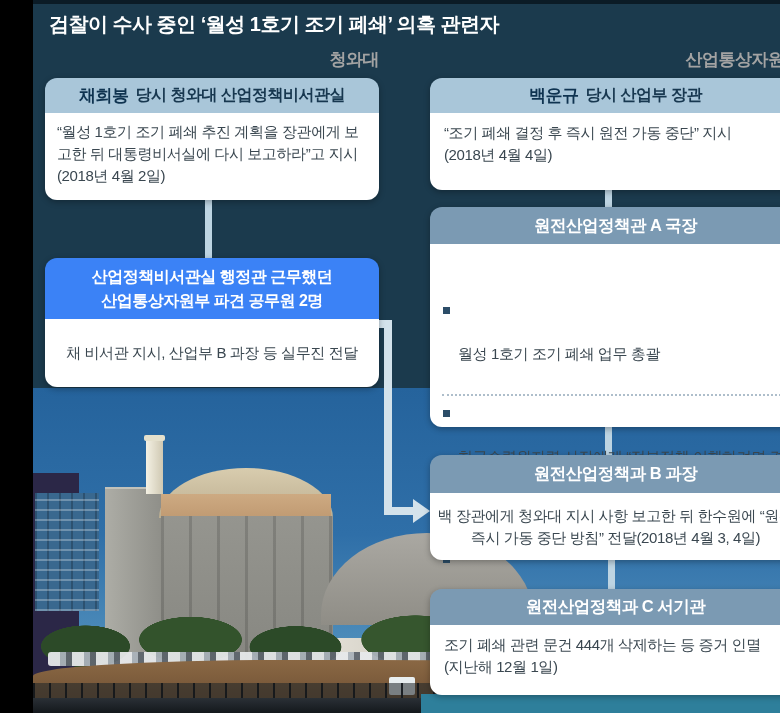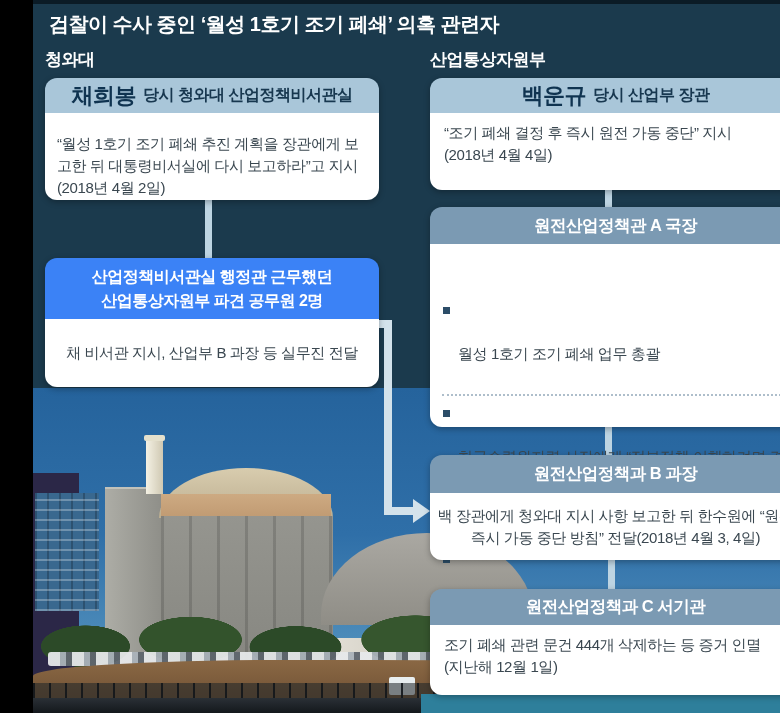--- a/index.html
+++ b/index.html
@@ -9,22 +9,22 @@
     background:#1b3a4d;
     font-family:"Liberation Sans","DejaVu Sans",sans-serif;
     margin-left:33px;
   }
   .top-strip { position:absolute; left:0; top:0; width:780px; height:4px; background:#0b1b26; }
   .main-title {
     position:absolute; left:16px; top:11px; width:740px;
     color:#ffffff; font-size:20px; font-weight:bold; letter-spacing:-0.5px;
   }
   .col-label {
-    position:absolute; top:48px; color:#ffffff; font-size:17px; font-weight:bold;
-    text-align:left; letter-spacing:-0.5px;
+    position:absolute; top:48px; color:#a3a3a3; font-size:17px; font-weight:bold;
+    text-align:right; letter-spacing:-0.5px;
   }
   .col-label.left { left:12px; width:334px; }
   .col-label.right { left:397px; width:371px; }
 
   
   .photo {
     position:absolute; left:0; top:388px; width:780px; height:325px;
     background:linear-gradient(180deg,#25639c 0%,#2f6fa8 45%,#4d8cba 78%,#79abce 100%);
     z-index:1;
   }
@@ -90,28 +90,28 @@
     border-top:12px solid transparent; border-bottom:12px solid transparent;
     border-left:17px solid #d3e2eb; }
 
   
   .box { position:absolute; z-index:6; border-radius:12px; box-shadow:0 2px 6px rgba(0,0,0,.3); }
   .box .hdr { display:flex; align-items:center; justify-content:center;
     border-radius:12px 12px 0 0; letter-spacing:-0.5px; }
   .box .bdy { background:#ffffff; border-radius:0 0 12px 12px; color:#3a4750;
     font-size:15px; line-height:1.45; letter-spacing:-0.4px; white-space:pre-line; }
   .hdr-light { background:#a9c6d9; color:#17374f; font-size:16px; font-weight:600; }
-  .hdr-light .nm { font-weight:800; font-size:22px; margin-right:7px; color:#0f3350; }
+  .hdr-light .nm { font-weight:800; font-size:17px; margin-right:7px; color:#0f3350; }
   .hdr-med { background:#7b9ab3; color:#ffffff; font-size:16.5px; font-weight:bold; }
   .hdr-med2 { background:#3b82f6; color:#ffffff; font-size:16px; font-weight:bold;
     text-align:center; line-height:1.5; white-space:pre-line; }
 
   .box-chae { left:12px; top:78px; width:334px; }
   .box-chae .hdr { height:35px; }
-  .box-chae .bdy { height:87px; padding:20px 12px; }
+  .box-chae .bdy { height:87px; padding:8px 12px; }
 
   .box-dispatched { left:12px; top:258px; width:334px; }
   .box-dispatched .hdr { height:61px; }
   .box-dispatched .bdy { height:68px; display:flex; align-items:center; justify-content:center;
     text-align:center; padding:4px 6px; }
 
   .box-baek { left:397px; top:78px; width:371px; }
   .box-baek .hdr { height:35px; }
   .box-baek .bdy { height:77px; padding:9px 14px; }
 

